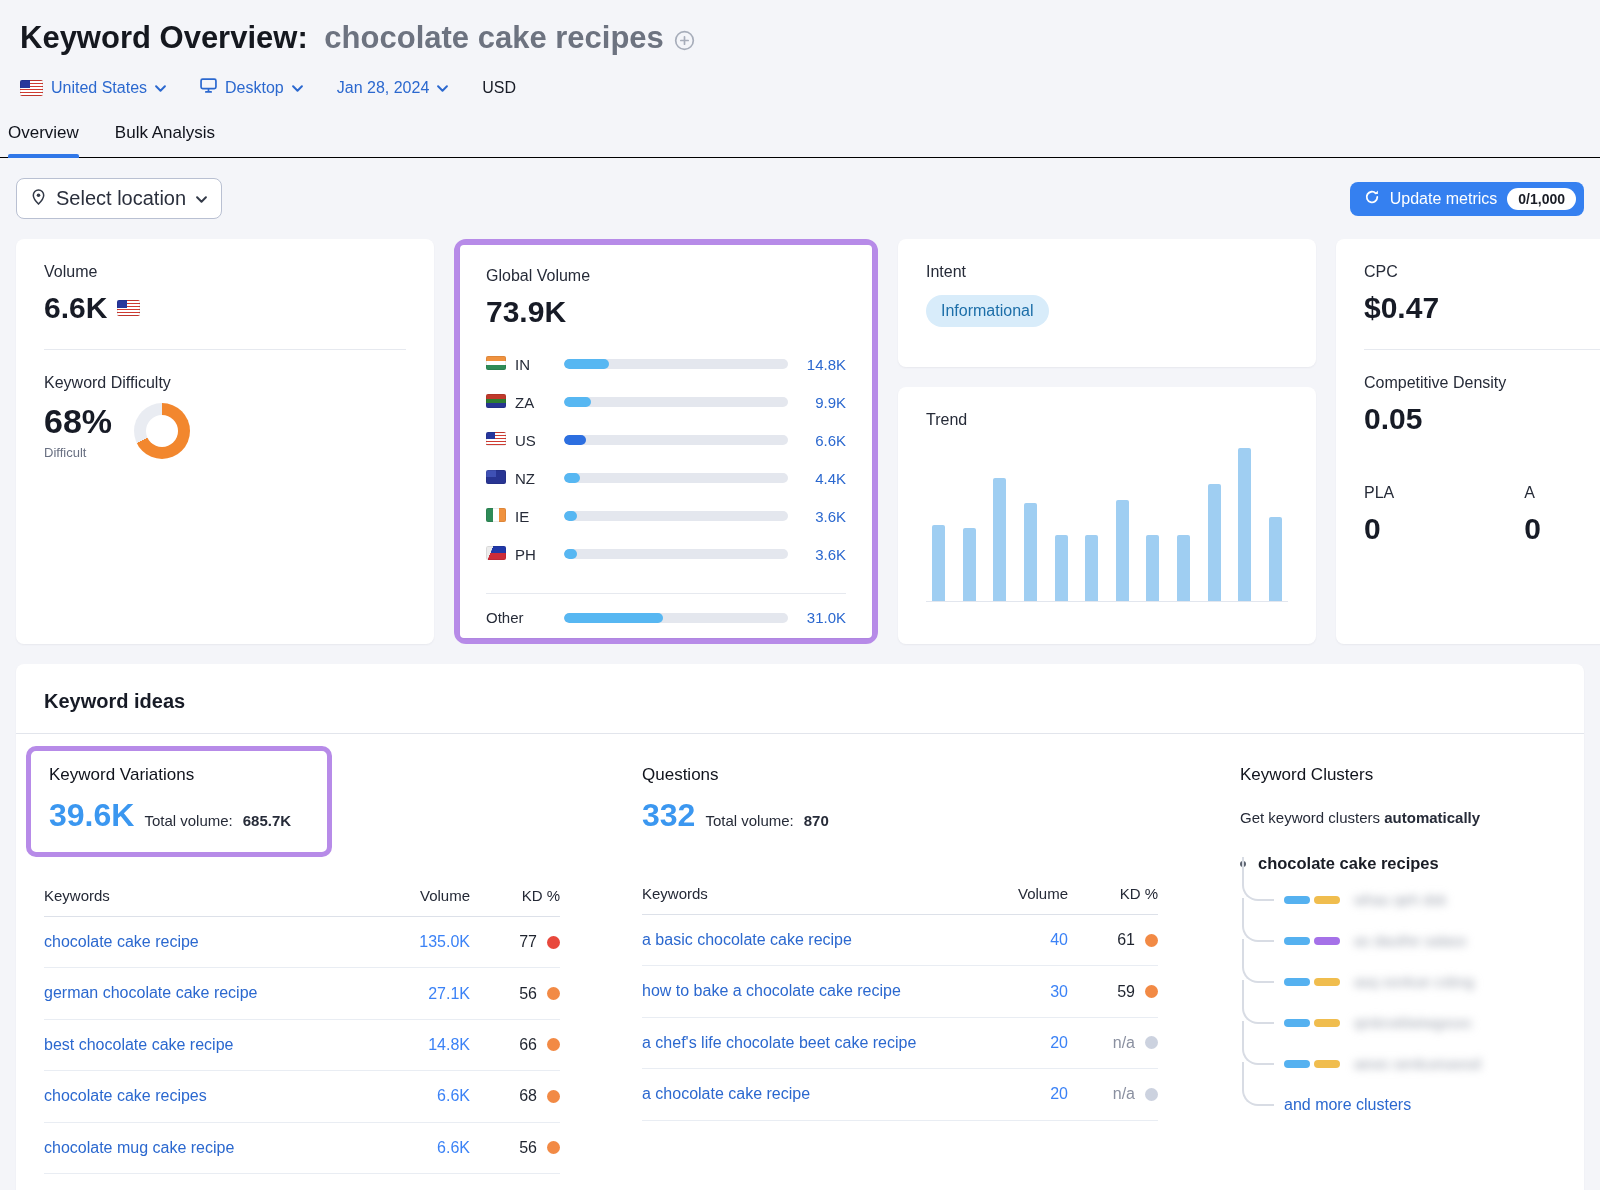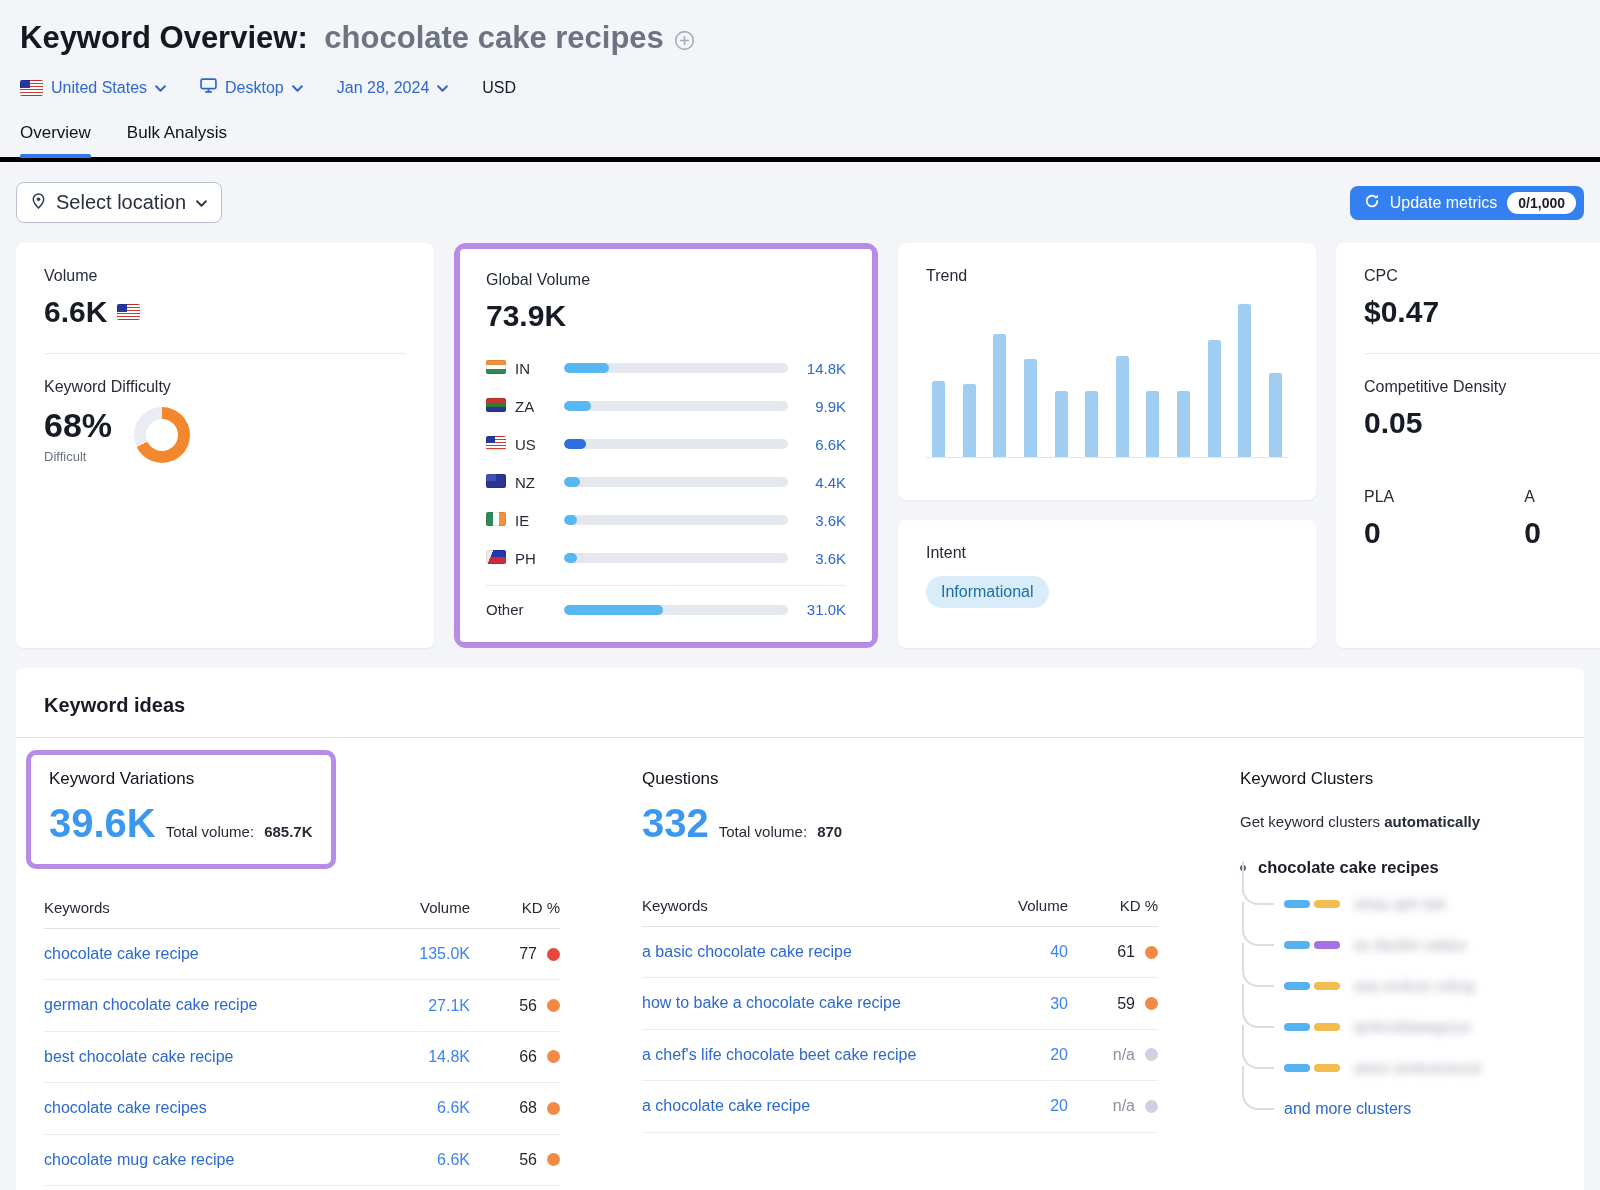--- a/index.html
+++ b/index.html
@@ -13,21 +13,21 @@
   .header { padding:20px 20px 0; }
   .title-row { display:flex; align-items:center; gap:10px; }
   h1 { font-size:31px; font-weight:700; }
   .t-main { color:#15181f; }
   .t-kw { color:#6d7380; margin-left:8px; }
   .plus-circle { display:inline-flex; margin-top:4px; }
   .filters { display:flex; align-items:center; gap:34px; margin-top:22px; font-size:16px; }
   .filter { display:inline-flex; align-items:center; gap:8px; color:#2b68cf; cursor:pointer; }
   .filter.plain { color:#171b26; }
   .chev { display:inline-flex; margin-top:2px; }
-  .tabs { display:flex; gap:36px; margin:26px -20px 0; padding:0 20px; border-bottom:5px solid #000000; }
+  .tabs { display:flex; gap:36px; margin:26px -20px 0; padding:0 8px; border-bottom:1px solid #000000; }
   .tab { font-size:17px; color:#10131c; padding-bottom:14px; cursor:pointer; position:relative; }
   .tab.active::after { content:''; position:absolute; left:0; right:0; bottom:-1px; height:4px; background:#3077e8; border-radius:2px 2px 0 0; }
   
   .toolbar { display:flex; justify-content:space-between; align-items:center; margin:20px 16px; }
   .select-loc { display:inline-flex; align-items:center; gap:10px; background:#fff; border:1px solid #b9c0d2; border-radius:8px; padding:8px 14px; font-size:20px; color:#2a2f3c; cursor:pointer; }
   .update-btn { display:inline-flex; align-items:center; gap:10px; background:#3580f0; border:none; border-radius:8px; padding:6px 8px 6px 14px; font-size:16px; color:#fff; font-family:inherit; cursor:pointer; }
   .quota { background:#fff; color:#1a1d26; border-radius:13px; padding:3px 11px; font-size:14px; font-weight:700; }
   
   .cards-row { display:flex; gap:20px; margin:0 16px; height:405px; flex-wrap:nowrap; }
   .card { background:#fff; border-radius:8px; box-shadow:0 1px 2px rgba(30,40,70,.06); padding:24px 28px; }
@@ -45,21 +45,21 @@
   .gv-frame { width:424px; flex:none; border:6px solid #b78be8; border-radius:12px; }
   .gv-card { width:100%; height:100%; border-radius:4px; padding:22px 26px; }
   .gv-rows { margin-top:16px; }
   .gv-row { display:flex; align-items:center; height:38px; }
   .gv-country { width:78px; display:flex; align-items:flex-start; gap:9px; font-size:15px; color:#262b38; }
   .gv-label { width:78px; font-size:15px; color:#262b38; }
   .gv-track { flex:1; height:10px; border-radius:5px; background:#e4e7ee; overflow:hidden; }
   .gv-fill { display:block; height:100%; border-radius:5px; background:#57b7f2; }
   .gv-fill[data-color="dark"] { background:#2d6fe0; }
   .gv-val { width:58px; text-align:right; font-size:15px; color:#2b68cf; }
-  .gv-other { border-top:1px solid #e6e9ef; margin-top:8px; padding-top:10px; }
+  .gv-other { border-top:1px solid #e6e9ef; margin-top:20px; padding-top:10px; }
   
   .mid-col { width:418px; flex:none; display:flex; flex-direction:column; gap:20px; }
   .card-intent { height:128px; }
   .intent-badge { display:inline-block; margin-top:14px; background:#d8ecfa; color:#1c6ea8; font-size:16px; padding:7px 15px; border-radius:16px; cursor:pointer; }
   .card-trend { flex:1; display:flex; flex-direction:column; }
   .trend-chart { flex:1; margin-top:14px; display:flex; align-items:flex-end; justify-content:space-between; padding:0 6px; border-bottom:1px solid #e2e6ee; margin-bottom:18px; }
   .tbar { width:13px; background:#9fcef2; border-radius:2px 2px 0 0; }
   
   .card-cpc { min-width:560px; flex:none; }
   .cpc-bottom { display:flex; gap:130px; margin-top:48px; }
@@ -74,21 +74,21 @@
   .flag-ph { background:linear-gradient(113deg,#ececec 0 28%,transparent 29%),linear-gradient(180deg,#2038a8 0 50%,#cc2c39 50%); }
   
   .ideas-card { background:#fff; border-radius:8px; box-shadow:0 1px 2px rgba(30,40,70,.06); margin:20px 16px 0; min-height:540px; }
   .ideas-head { font-size:20px; font-weight:700; padding:26px 28px 20px; border-bottom:1px solid #e2e5ec; }
   .ideas-cols { display:flex; gap:82px; padding:0 28px; }
   .col-variations { width:516px; flex:none; }
   .col-questions { width:516px; flex:none; }
   .col-clusters { flex:1; min-width:0; }
   .col-title { font-size:17px; color:#10131c; margin-top:31px; }
   .count-row { display:flex; align-items:baseline; gap:10px; margin-top:12px; }
-  .count-big { font-size:40px; font-weight:700; color:#3b97f0; }
+  .count-big { font-size:32px; font-weight:700; color:#3b97f0; }
   .total-lbl { font-size:15px; color:#262b38; }
   .total-val { font-size:15px; font-weight:700; color:#262b38; }
   .vbox { margin:12px 0 0 -18px; border:5px solid #b78be8; border-radius:10px; padding:14px 18px 18px; display:inline-block; min-width:306px; }
   .vbox .col-title { margin-top:0; }
   .t-head { display:flex; font-size:15px; color:#242936; padding:12px 0; border-bottom:1px solid #dde1e9; }
   .col-variations .t-head { margin-top:18px; }
   .col-questions .t-head { margin-top:39px; }
   .c-kw { flex:1; padding-right:12px; }
   .c-vol { width:100px; text-align:right; }
   .c-kd { width:90px; text-align:right; }
@@ -296,41 +296,41 @@
               <span class="gv-fill" data-color="light" style="width: 44%;"></span>
             </span>
           <span class="gv-val">31.0K</span>
         </div>
 
       </div>
     </div>
   </div>
 
   <div class="mid-col">
+    <div class="card card-intent">
+      <div class="metric-label">Intent</div>
+      <span class="intent-badge">Informational</span>
+    </div>
     <div class="card card-trend">
       <div class="metric-label">Trend</div>
       <div class="trend-chart">
         <span class="tbar" style="height: 48%;"></span>
         <span class="tbar" style="height: 46%;"></span>
         <span class="tbar" style="height: 78%;"></span>
         <span class="tbar" style="height: 62%;"></span>
         <span class="tbar" style="height: 42%;"></span>
         <span class="tbar" style="height: 42%;"></span>
         <span class="tbar" style="height: 64%;"></span>
         <span class="tbar" style="height: 42%;"></span>
         <span class="tbar" style="height: 42%;"></span>
         <span class="tbar" style="height: 74%;"></span>
         <span class="tbar" style="height: 97%;"></span>
         <span class="tbar" style="height: 53%;"></span>
       </div>
     </div>
-    <div class="card card-intent">
-      <div class="metric-label">Intent</div>
-      <span class="intent-badge">Informational</span>
-    </div>
   </div>
 
   <div class="card card-cpc">
     <div class="metric-label">CPC</div>
     <div class="metric-value">$0.47</div>
     <hr class="card-hr">
     <div class="metric-label">Competitive Density</div>
     <div class="metric-value">0.05</div>
     <div class="cpc-bottom">
       <div>

